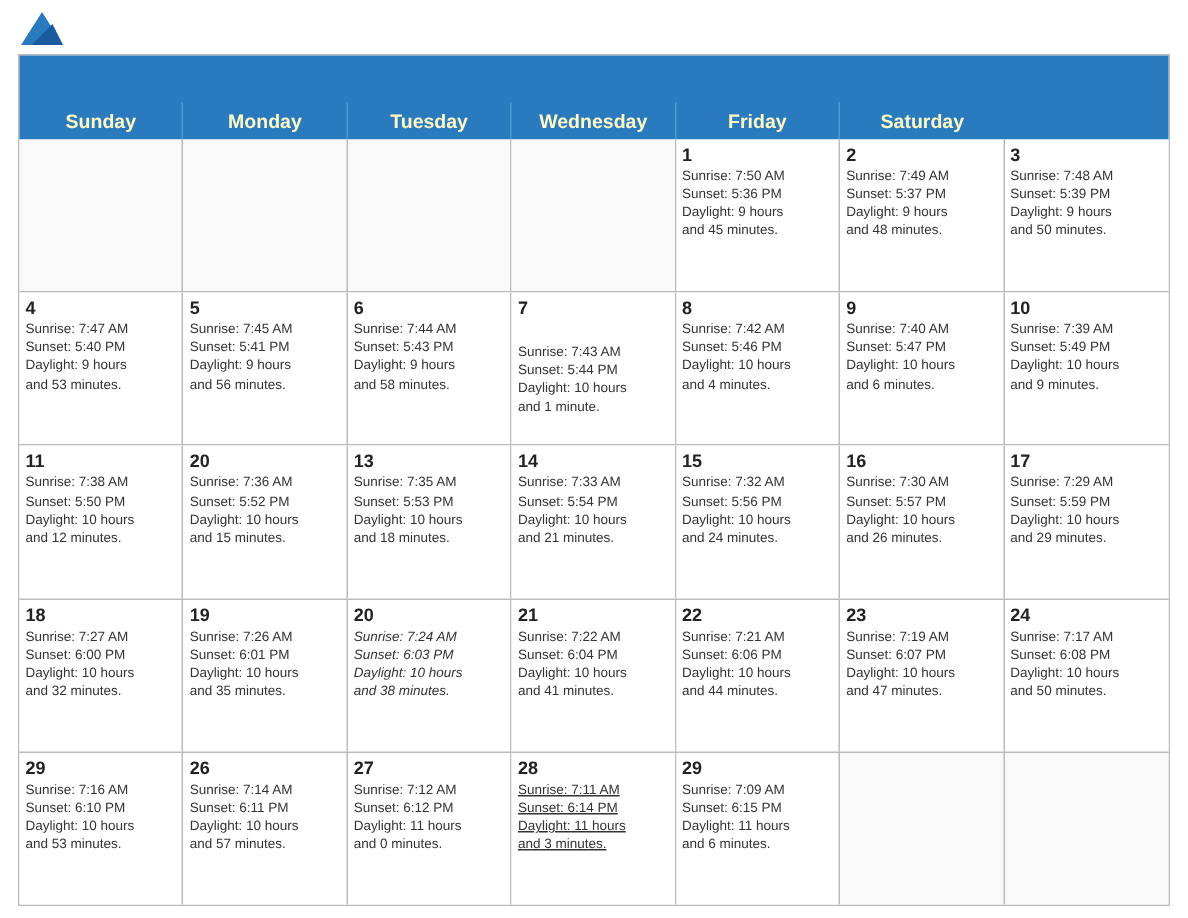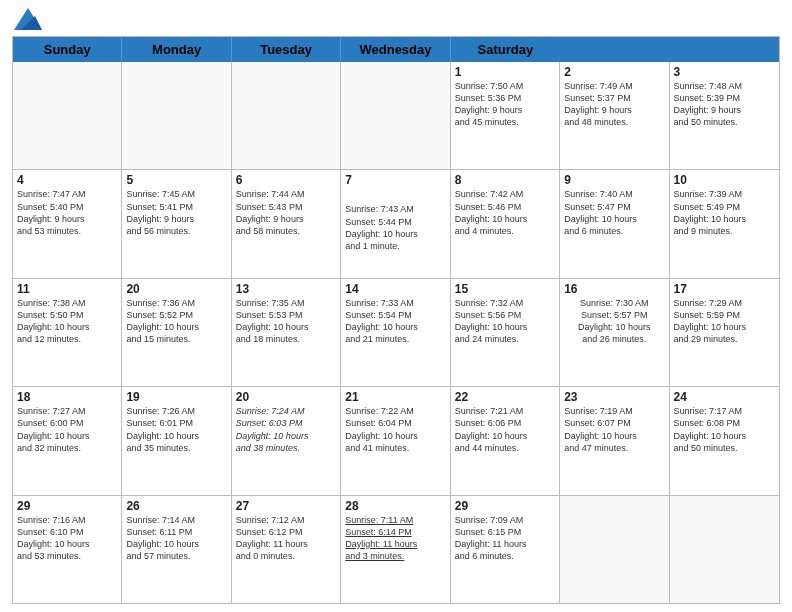--- a/index.html
+++ b/index.html
@@ -61,26 +61,27 @@
       display: flex;
       flex-direction: column;
       border: 1px solid #bbb;
     }
     .cal-header-row {
       display: grid;
       grid-template-columns: repeat(7, 1fr);
       background: #2a7abf;
     }
     .cal-header-cell {
-      color: #000000;
+      color: #fef9c3;
       font-size: 13px;
       font-weight: bold;
       text-align: center;
       padding: 5px 2px;
       border-right: 1px solid #4a9ad4;
+      margin-top: 31px;
     }
     .cal-header-cell:last-child { border-right: none; }
     .cal-body {
       flex: 1;
       display: flex;
       flex-direction: column;
     }
     .cal-row {
       display: grid;
       grid-template-columns: repeat(7, 1fr);
@@ -135,20 +136,21 @@
       <div class="cal-subtitle"></div>
     </div>
   </div>
 
   <div class="calendar">
     <div class="cal-header-row">
     <div class="cal-header-cell">Sunday</div>
         <div class="cal-header-cell">Monday</div>
         <div class="cal-header-cell">Tuesday</div>
         <div class="cal-header-cell">Wednesday</div>
+        <div class="cal-header-cell">Friday</div>
         <div class="cal-header-cell">Saturday</div>
       </div>
     <div class="cal-body">
     <div class="cal-row">
           <div class="cal-cell empty"></div>
           <div class="cal-cell empty"></div>
           <div class="cal-cell empty"></div>
           <div class="cal-cell empty"></div>
           <div class="cal-cell">
             <div class="day-num">1</div>
@@ -254,21 +256,21 @@
           </div>
           <div class="cal-cell">
             <div class="day-num">15</div>
             <div class="day-info" style="white-space: pre-line;">Sunrise: 7:32 AM
 Sunset: 5:56 PM
 Daylight: 10 hours
 and 24 minutes.</div>
           </div>
           <div class="cal-cell">
             <div class="day-num">16</div>
-            <div class="day-info" style="white-space: pre-line; text-align: center;">Sunrise: 7:30 AM
+            <div class="day-info" style="white-space: pre-line;">Sunrise: 7:30 AM
 Sunset: 5:57 PM
 Daylight: 10 hours
 and 26 minutes.</div>
           </div>
           <div class="cal-cell">
             <div class="day-num">17</div>
             <div class="day-info" style="white-space: pre-line;">Sunrise: 7:29 AM
 Sunset: 5:59 PM
 Daylight: 10 hours
 and 29 minutes.</div>

